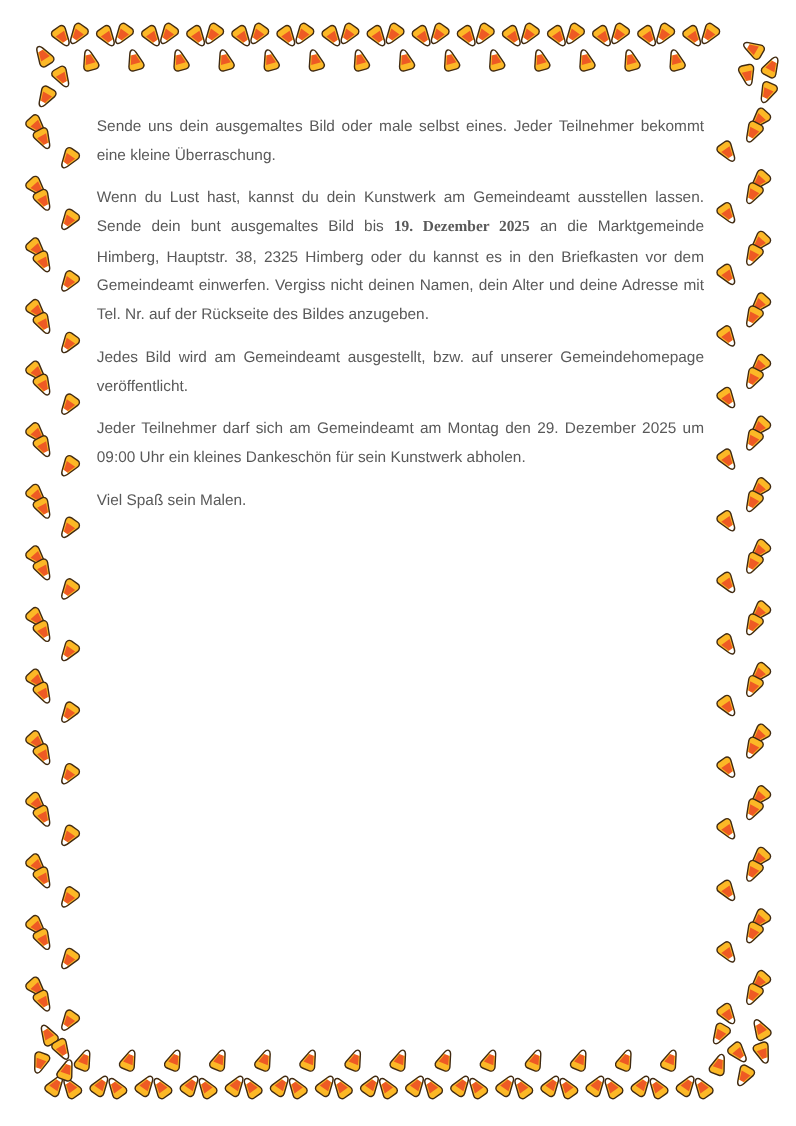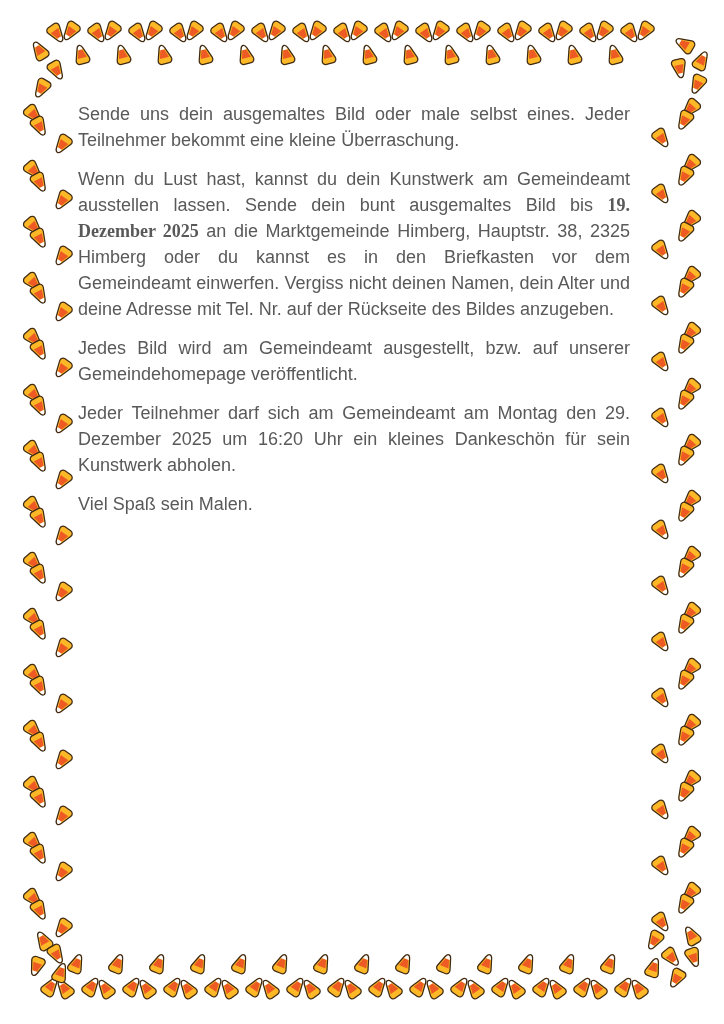--- a/index.html
+++ b/index.html
@@ -17,24 +17,24 @@
     pointer-events: none;
   }
   .corn {
     position: absolute;
     width: 17px;
     height: 21px;
   }
   .corn svg { display: block; width: 100%; height: 100%; overflow: visible; }
   .content {
     position: absolute;
-    left: 78px;
+    left: 88px;
     top: 101px;
     width: 552px;
-    font-size: 18px;
+    font-size: 14px;
     line-height: 26px;
     text-align: justify;
     text-align-last: left;
     -moz-text-align-last: left;
   }
   .content p { margin: 0 0 13px 0; }
   .content p.last { margin-bottom: 0; }
   .content strong { font-weight: bold; font-family: Liberation Serif, serif; }
 </style>
 </head>
@@ -1605,18 +1605,18 @@
       </div>
     </div>
 
   <div class="content" id="content" style="color: rgb(89, 89, 89);">
     <p>Sende uns dein ausgemaltes Bild oder male selbst eines. Jeder Teilnehmer bekommt eine kleine Überraschung.</p>
 
     <p><span>Wenn du Lust hast, kannst du dein Kunstwerk am Gemeindeamt ausstellen lassen. Sende dein bunt ausgemaltes Bild bis </span><strong>19. Dezember 2025</strong><span> an die Marktgemeinde Himberg, Hauptstr. 38, 2325 Himberg oder du kannst es in den Briefkasten vor dem Gemeindeamt einwerfen. Vergiss nicht deinen Namen, dein Alter und deine Adresse mit Tel. Nr. auf der Rückseite des Bildes anzugeben.</span></p>
 
     <p>Jedes Bild wird am Gemeindeamt ausgestellt, bzw. auf unserer Gemeindehomepage veröffentlicht.</p>
 
-    <p>Jeder Teilnehmer darf sich am Gemeindeamt am Montag den 29. Dezember 2025 um 16:20 Uhr ein kleines Dankeschön für sein Kunstwerk abholen.</p>
+    <p>Jeder Teilnehmer darf sich am Gemeindeamt am Montag den 29. Dezember 2025 um 09:00 Uhr ein kleines Dankeschön für sein Kunstwerk abholen.</p>
 
     <p class="last">Viel Spaß sein Malen.</p>
   </div>
 
 </div>
 
 </body></html>

